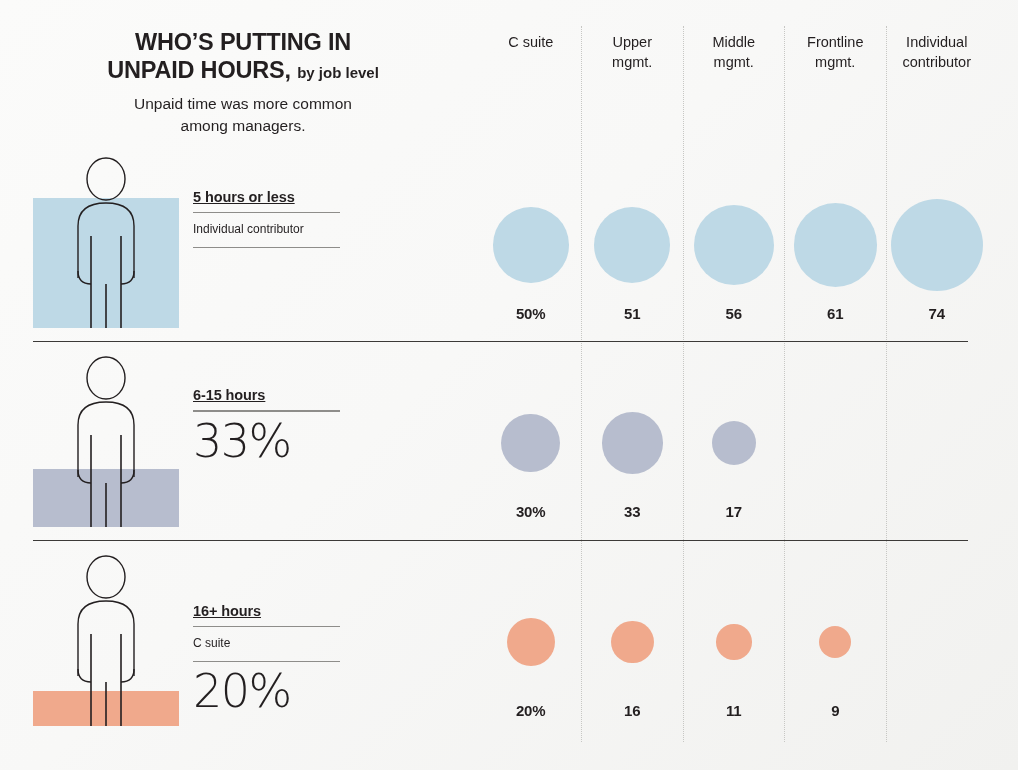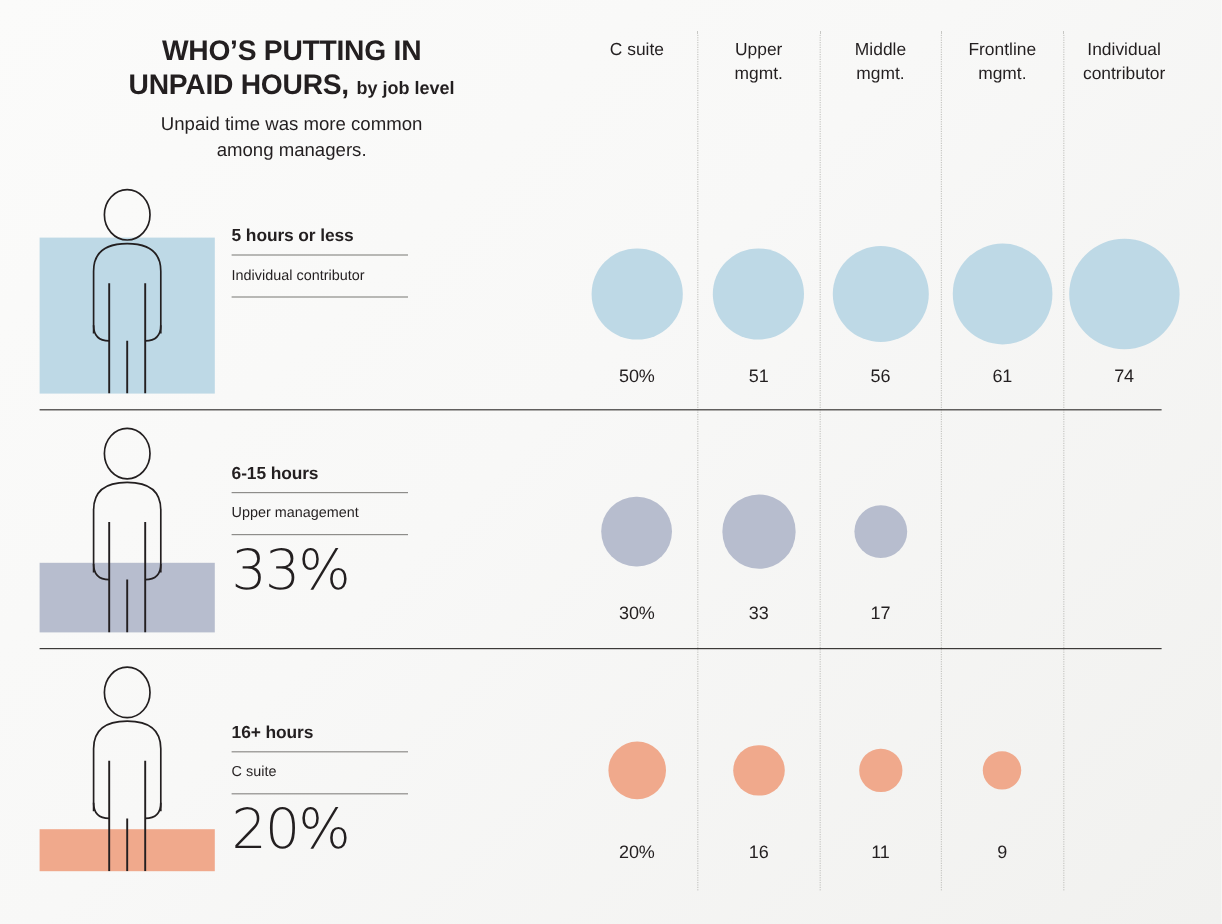--- a/index.html
+++ b/index.html
@@ -113,20 +113,21 @@
   .labels {
     position: absolute;
     left: 193px;
     width: 147px;
   }
   .lab-hours {
     font-size: 14.5px;
     font-weight: bold;
     letter-spacing: -0.1px;
     padding-bottom: 7px;
+    text-decoration: underline;
   }
   .lab-rule {
     height: 0;
     border-top: 1px solid #8e8d8a;
   }
   .lab-level {
     font-size: 12px;
     line-height: 1.32;
     padding: 9px 0 9px 0;
   }
@@ -157,21 +158,21 @@
     height: 104px;
     display: flex;
     align-items: center;
     justify-content: center;
   }
   .bubble {
     border-radius: 50%;
   }
   .bubble-val {
     font-size: 15px;
-    font-weight: normal;
+    font-weight: bold;
     letter-spacing: -0.1px;
     margin-top: 8px;
     color: #231f20;
   }
 </style>
 </head>
 <body>
 
 <div class="canvas">
 
@@ -284,21 +285,20 @@
         <path d="M 101 118 Q 101 131 88 131" fill="none" stroke="#231f20" stroke-width="1.4"></path>
         <line x1="58" y1="83" x2="58" y2="175" stroke="#231f20" stroke-width="1.6"></line>
         <line x1="88" y1="83" x2="88" y2="175" stroke="#231f20" stroke-width="1.6"></line>
         <line x1="73" y1="131" x2="73" y2="175" stroke="#231f20" stroke-width="1.6"></line>
       </svg>
     </div>
 
     <div class="labels" style="top:387px">
       <div class="lab-hours">6-15 hours</div>
       <div class="lab-rule"></div>
-      <div class="lab-level">Upper management</div>
       <div class="lab-rule"></div>
       <div class="lab-pct">33%</div>
     </div>
 
     <div class="bubble-row" style="top:391px">
       <div class="bubble-cell">
         <div class="bubble-area">
             <div class="bubble" style="width: 58.6px; height: 58.6px; background: rgb(183, 189, 206);"></div>
           </div>
         <div class="bubble-val">30%</div>

